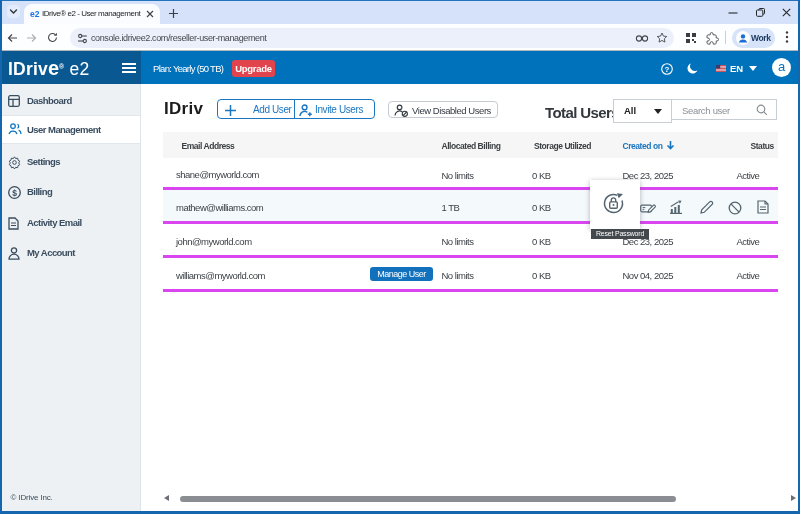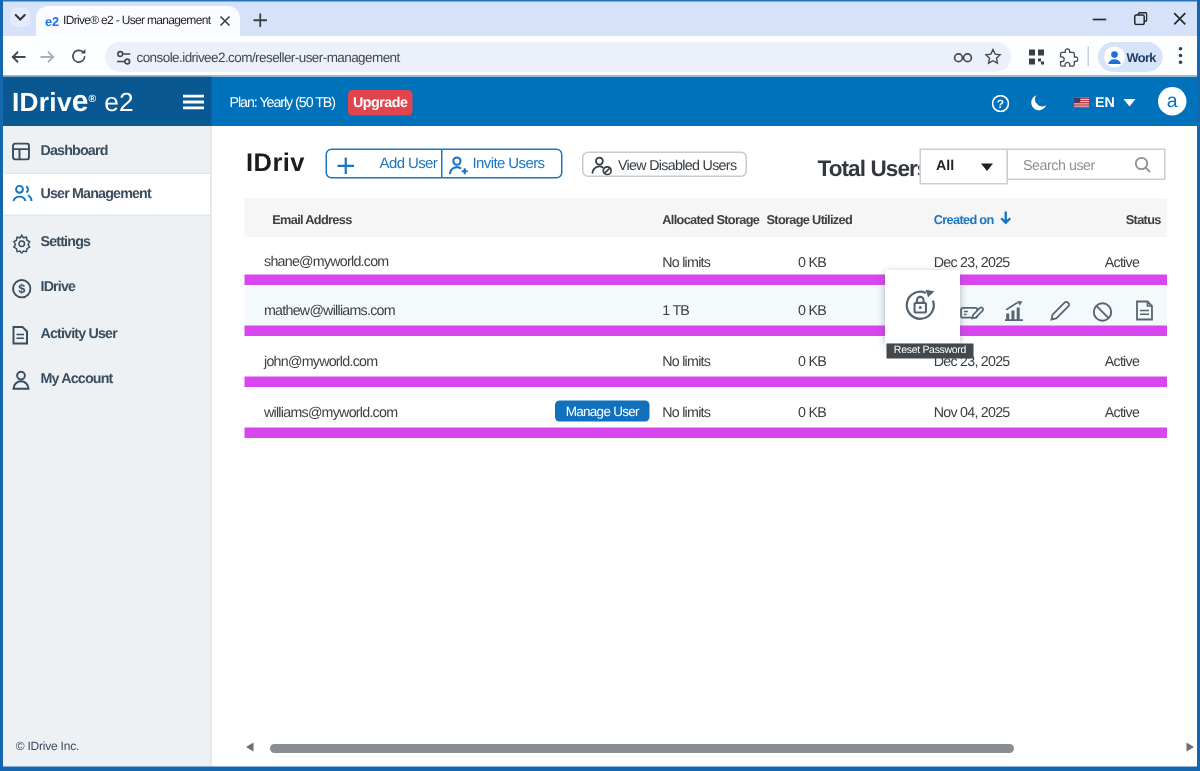--- a/index.html
+++ b/index.html
@@ -49,21 +49,21 @@
 #totalusers { left:545px; top:103.5px; font-size:15px; font-weight:bold; letter-spacing:-0.6px; color:#33383D; white-space:nowrap;}
 #alldrop { left:613px; top:99px; width:59px; height:24px; border:1px solid #C9CED4; background:#fff;}
 #alldrop b { position:absolute; left:10px; top:5px; font-size:9.5px; color:#222;}
 #alldrop .caret { position:absolute; right:9px; top:8.5px; width:0; height:0; border-left:4px solid transparent; border-right:4px solid transparent; border-top:5px solid #222;}
 #search { left:671px; top:99px; width:106px; height:21px; border:1px solid #C9CED4; background:#fff;}
 #search span.ph { position:absolute; left:10px; top:5px; font-size:9.5px; letter-spacing:-0.3px; color:#8A9096;}
 
 
 #thead { left:163px; top:132px; width:615px; height:26px; background:#F6F6F6; }
 .th { position:absolute; top:9px; font-size:8.5px; font-weight:bold; letter-spacing:-0.45px; color:#3C4043; white-space:nowrap;}
-.row { position:absolute; left:163px; width:615px; height:34px; border-bottom:7px solid #d946ef; background:#fff;}
+.row { position:absolute; left:163px; width:615px; height:34px; border-bottom:3px solid #d946ef; background:#fff;}
 .cell { position:absolute; top:12px; font-size:9.5px; letter-spacing:-0.5px; color:#3A3F44; white-space:nowrap;}
 #row2 { background:#F4F9FC; }
 #manageuser { position:absolute; left:207px; top:9px; width:63px; height:14px; background:#1271BD; border-radius:3px; color:#fff; font-size:9px; letter-spacing:-0.5px; text-align:center; line-height:14px;}
 
 
 #resetcard { left:590px; top:180px; width:50px; height:49px; background:#fff; box-shadow:0 1px 5px rgba(80,90,100,0.45); z-index:5;}
 #tooltip { left:591px; top:229px; width:58px; height:9.5px; background:#43484C; color:#fff; font-size:7px; letter-spacing:-0.2px; text-align:center; line-height:9.5px; z-index:6;}
 .aicon { position:absolute; z-index:5; }
 
 
@@ -251,30 +251,30 @@
     </span>
   <span class="nlabel">Settings</span>
 </div>
 <div class="abs navitem" style="top:177px;">
   <span class="nicon">
       <svg width="13" height="13" viewBox="0 0 13 13">
         <circle cx="6.5" cy="6.5" r="5.8" fill="none" stroke="#3A4D5F" stroke-width="1.3"></circle>
         <text x="6.5" y="9.6" font-size="8.5" font-family="Liberation Sans" fill="#3A4D5F" text-anchor="middle" font-weight="bold">$</text>
       </svg>
     </span>
-  <span class="nlabel">IDrive</span>
+  <span class="nlabel">Billing</span>
 </div>
 <div class="abs navitem" style="top:208px;">
   <span class="nicon">
       <svg width="11" height="13" viewBox="0 0 11 13">
         <path d="M1 1h6l3 3v8H1z" fill="none" stroke="#3A4D5F" stroke-width="1.3"></path>
         <path d="M3 6h5M3 8.5h5" stroke="#3A4D5F" stroke-width="1.1"></path>
       </svg>
     </span>
-  <span class="nlabel">Activity User</span>
+  <span class="nlabel">Activity Email</span>
 </div>
 <div class="abs navitem" style="top:238px;">
   <span class="nicon">
       <svg width="12" height="13" viewBox="0 0 12 13">
         <circle cx="6" cy="3.4" r="2.6" fill="none" stroke="#3A4D5F" stroke-width="1.3"></circle>
         <path d="M1 12.2a5 5 0 0 1 10 0z" fill="none" stroke="#3A4D5F" stroke-width="1.3"></path>
       </svg>
     </span>
   <span class="nlabel">My Account</span>
 </div>
@@ -320,22 +320,22 @@
   <span style="position:absolute; right:8px; top:4px;">
       <svg width="12" height="12" viewBox="0 0 12 12">
         <circle cx="5" cy="5" r="3.8" fill="none" stroke="#8A9096" stroke-width="1.2"></circle>
         <path d="M7.8 7.8l3 3" stroke="#8A9096" stroke-width="1.2"></path>
       </svg>
     </span>
 </div>
 
 <div class="abs" id="thead">
   <span class="th" style="left:18.5px;">Email Address</span>
-  <span class="th" style="left:278.5px;">Allocated Storage</span>
-  <span class="th" style="left:348px;text-align:right;">Storage Utilized</span>
+  <span class="th" style="left:278.5px;">Allocated Billing</span>
+  <span class="th" style="left:371px;text-align:right;">Storage Utilized</span>
   <span class="th" style="left:459.5px; color:#1B76C0;">Created on</span>
     <span style="position:absolute; left:503px; top:8px;">
       <svg width="9" height="10" viewBox="0 0 9 10">
         <path d="M4.5 1v7M1.5 5.5L4.5 8.5 7.5 5.5" stroke="#1B76C0" stroke-width="1.6" fill="none"></path>
       </svg>
     </span>
   <span class="th" style="left:573.5px;margin-left:14px;">Status</span>
 </div>
 <div class="row" style="top:158px; height:32px;">
   <span class="cell" style="left:13px; top:11px;">shane@myworld.com</span>

